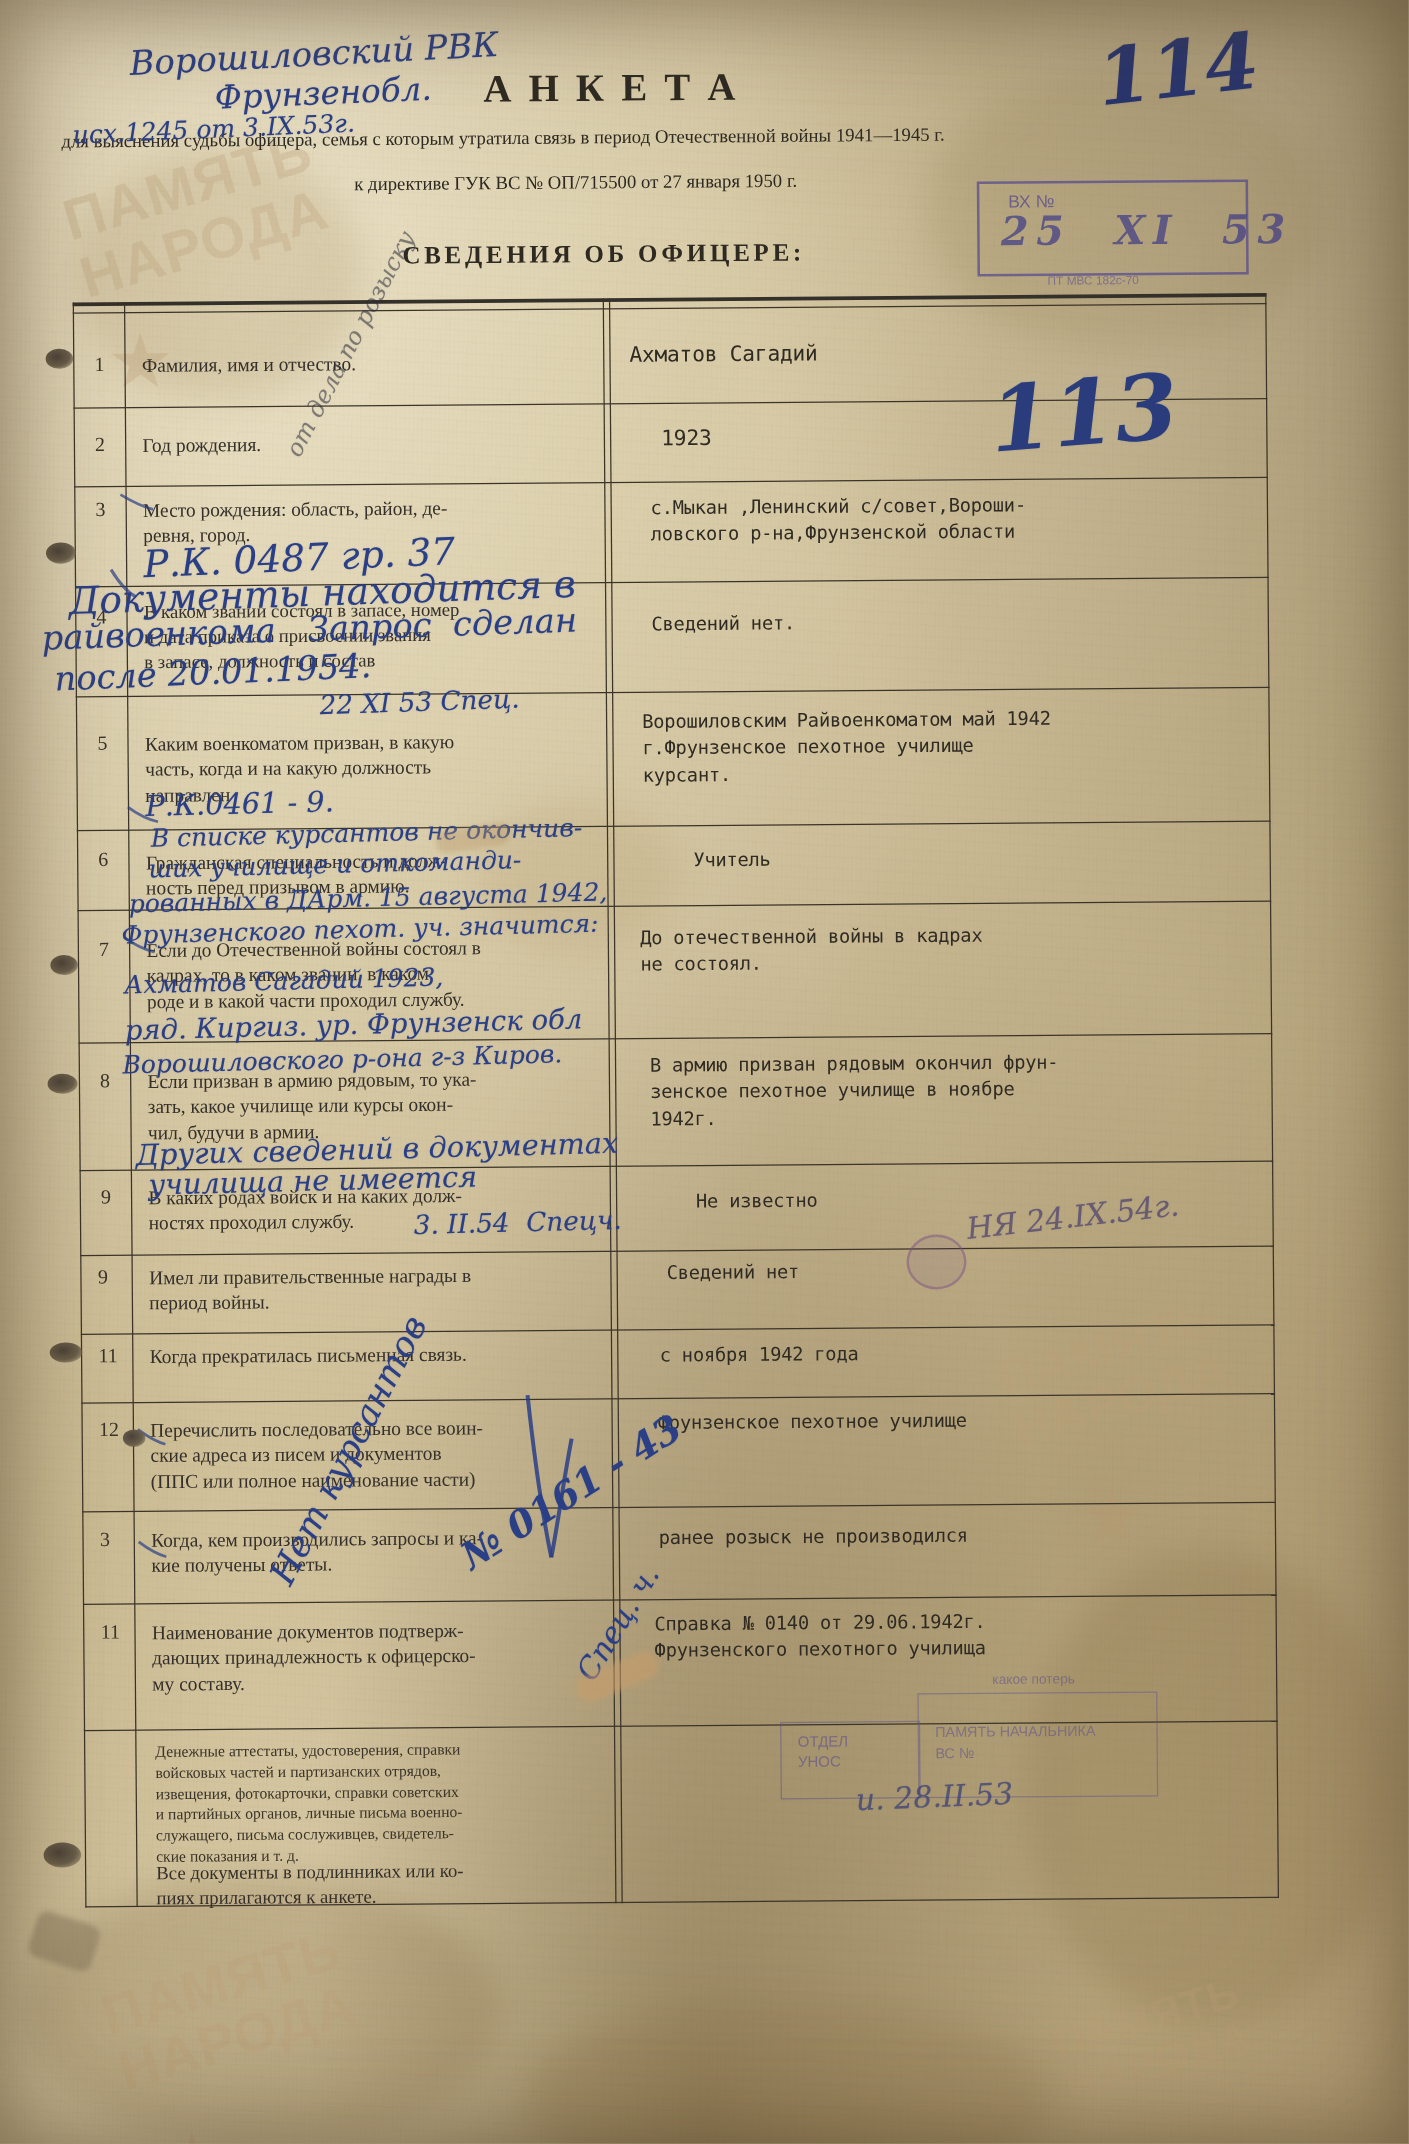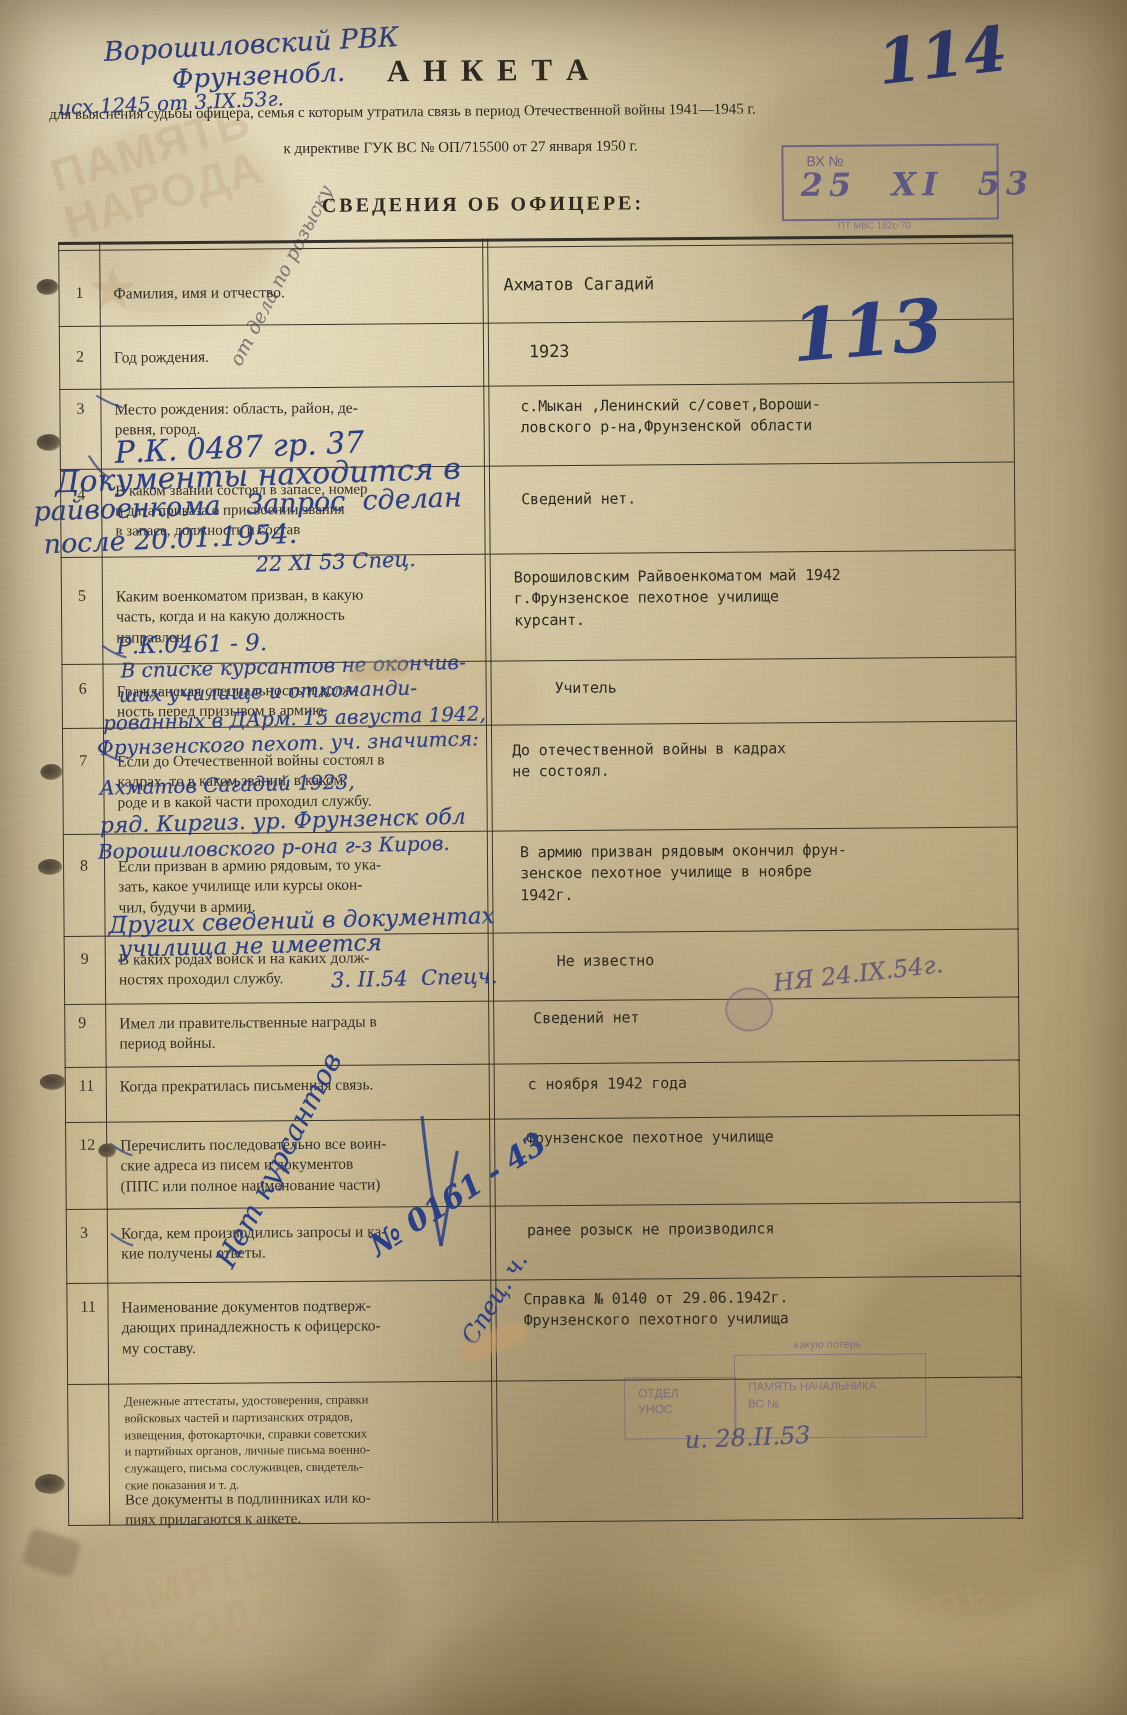--- a/index.html
+++ b/index.html
@@ -364,21 +364,21 @@
       <path d="M108,1230 C116,1236 122,1240 130,1242" stroke="#2a3f86" stroke-width="2.2" fill="none" opacity=".7"></path>
     </svg>
 
     <div class="round-stamp" style="left:724px;top:989px;width:44px;height:40px;border-color:#7b4f84;background:rgba(125,80,135,.22);"></div>
 
     <div class="stamp-box" style="left:620px;top:1378px;width:110px;height:60px;border-width:1.5px;opacity:.5;"></div>
     <div class="stamp-txt" style="left:634px;top:1386px;font-size:12px;line-height:1.35;opacity:.62;">ОТДЕЛ
 УНОС</div>
 
     <div class="stamp-box" style="left:730px;top:1356px;width:190px;height:82px;border-width:1.5px;opacity:.45;"></div>
-    <div class="stamp-txt" style="left:790px;top:1340px;font-size:11px;opacity:.55;">какую потерь</div>
+    <div class="stamp-txt" style="left:790px;top:1340px;font-size:11px;opacity:.55;">какое потерь</div>
     <div class="stamp-txt" style="left:744px;top:1380px;font-size:11.5px;line-height:1.5;opacity:.55;">ПАМЯТЬ НАЧАЛЬНИКА
 ВС №</div>
 
     <div class="hand" style="left:680px;top:1425px;font-size:24px;transform:rotate(-2deg);color:#3a3f74;opacity:.75;">и. 28.II.53</div>
 
     <div class="hole" style="left:41px;top:275px;width:22px;height:16px;"></div>
     <div class="hole" style="left:40px;top:430px;width:24px;height:17px;"></div>
     <div class="hole" style="left:41px;top:760px;width:22px;height:16px;"></div>
     <div class="hole" style="left:38px;top:855px;width:24px;height:16px;"></div>
     <div class="hole" style="left:38px;top:1070px;width:26px;height:16px;"></div>

